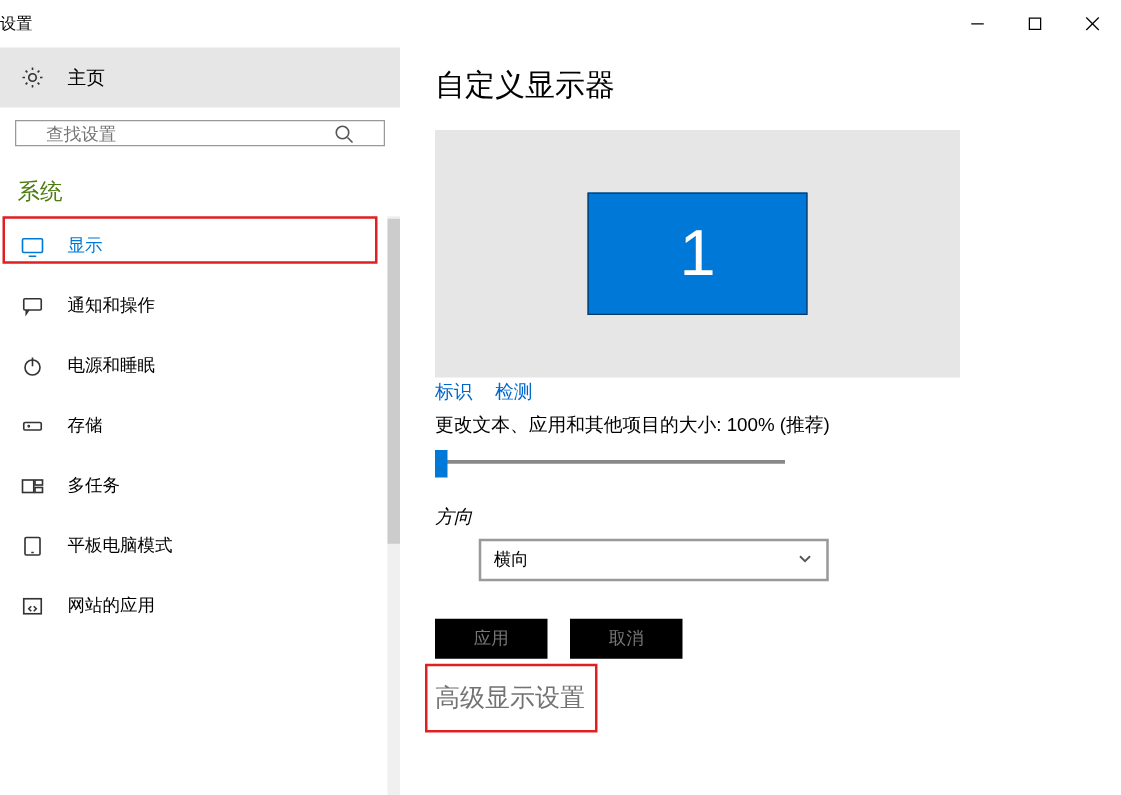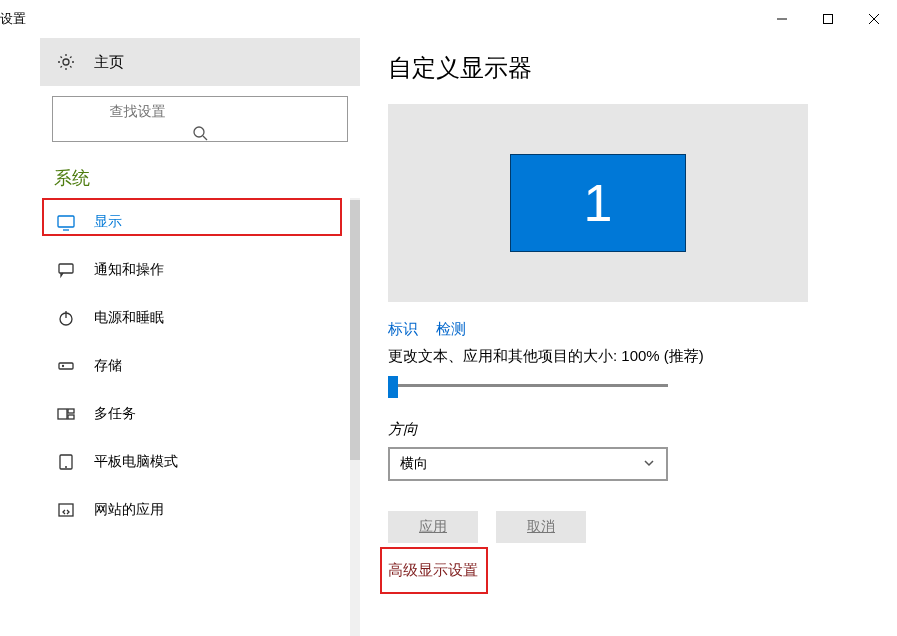--- a/index.html
+++ b/index.html
@@ -2,55 +2,55 @@
 <html><head>
 <meta charset="utf-8">
 <style>
   * { margin: 0; padding: 0; box-sizing: border-box; font-family: "Microsoft YaHei", "Segoe UI", sans-serif; }
   body { background: #fff; width: 897px; height: 636px; overflow: hidden; color: #000; }
   .titlebar { height: 38px; display: flex; align-items: center; padding-left: 0; font-size: 13px; }
   .titlebar .spacer { flex: 1; }
   .titlebar .winbtn { width: 46px; height: 30px; display: flex; align-items: center; justify-content: center; }
   .titlebar svg { width: 12px; height: 12px; stroke: #000; stroke-width: 1; fill: none; }
   .body { display: flex; height: calc(100% - 38px); }
-  .sidebar { width: 320px; background: #fff; display: flex; flex-direction: column; margin-left: 40px; }
+  .sidebar { width: 320px; background: #fff; display: flex; flex-direction: column; }
   .home-row { height: 48px; display: flex; align-items: center; padding-left: 16px; gap: 18px; background: #e6e6e6; }
   .home-row .icon { width: 20px; height: 20px; display:flex; align-items:center; justify-content:center; }
   .home-row .label { font-size: 15px; }
   .search-wrap { padding: 10px 12px; }
-  .search { height: 46px; border: 1px solid #999; display: flex; align-items: center; padding: 0 24px; flex-direction: column; }
+  .search { height: 21px; border: 1px solid #999; display: flex; align-items: center; padding: 0 24px; }
   .search input { border: none; flex: 1; font-size: 14px; outline: none; }
   .search .sicon { width: 16px; height: 16px; }
   .section-label { font-size: 18px; color: #4d7c0f; padding: 14px 14px 8px; }
   .side-list { position: relative; }
   .side-item { height: 48px; display: flex; align-items: center; padding-left: 16px; gap: 18px; cursor: pointer; text-align: right; }
   .side-item .icon { width: 20px; height: 20px; display:flex; align-items:center; justify-content:center; }
   .side-item .label { font-size: 14px; }
   .side-item.active .label { color: #0078d7; }
   .side-item.active svg { stroke: #0078d7; }
   .hi-box1 { position: absolute; border: 2px solid #e02020; pointer-events: none; }
   .scrollbar { position: absolute; right: 0; top: 0; width: 10px; height: 520px; background: #f0f0f0; }
   .scrollbar .thumb { position: absolute; top: 2px; left: 0; width: 10px; height: 260px; background: #ccc; }
   .content { flex: 1; padding: 14px 20px 0 28px; }
   .content h2 { font-size: 24px; font-weight: 400; margin-bottom: 20px; }
   .display-area { width: 420px; height: 198px; background: #e6e6e6; display: flex; align-items: center; justify-content: center; }
   .monitor { width: 176px; height: 98px; background: #0078d7; border: 1px solid #003a6b; color: #fff; font-size: 52px; font-weight: 300; display: flex; align-items: center; justify-content: center; }
-  .link-row { margin-top: 18px; display: flex; gap: 18px; }
+  .link-row { margin-top: 2px; display: flex; gap: 18px; }
   .link { color: #0066cc; font-size: 15px; cursor: pointer; }
   .scale-label { margin-top: 8px; font-size: 15px; }
   .slider-wrap { margin-top: 10px; width: 280px; height: 20px; position: relative; }
   .slider-track { position:absolute; top: 8px; left: 0; right:0; height: 3px; background: #888; }
   .slider-thumb { position:absolute; top: 0; left: 0; width: 10px; height: 22px; background: #0078d7; }
   .orientation-label { margin-top: 24px; font-size: 15px; font-style: italic; }
-  .dropdown { margin-top: 8px; width: 280px; height: 34px; border: 2px solid #999; display: flex; align-items: center; justify-content: space-between; padding: 0 10px; font-size: 14px; }
+  .dropdown { margin-top: 8px; width: 280px; height: 34px; border: 2px solid #999; display: flex; align-items: center; justify-content: space-between; padding: 0 10px; font-size: 14px; margin-left: 35px; }
   .dropdown svg { width: 14px; height: 14px; stroke: #555; stroke-width: 1.5; fill:none; }
   .btn-row { display: flex; gap: 18px; margin-top: 30px; }
-  .btn { width: 90px; height: 32px; background: #e5e5e5; border: none; color: #777; font-size: 14px; display:flex; align-items:center; justify-content:center;text-decoration:underline; }
+  .btn { width: 90px; height: 32px; background: #000000; border: none; color: #777; font-size: 14px; display:flex; align-items:center; justify-content:center; }
   .adv-wrap { margin-top: 12px; position: relative; display: inline-block; }
-  .adv-link { color: #7f1d1d; font-size: 15px; cursor: pointer; padding: 6px 0; display: inline-block; }
+  .adv-link { color: #737373; font-size: 20px; cursor: pointer; padding: 6px 0; display: inline-block; }
   .hi-box2 { position:absolute; inset: -8px -10px -8px -8px; border: 2px solid #e02020; pointer-events:none; }
 </style>
 </head>
 <body>
 
 <div class="titlebar">
   <span>设置</span>
   <div class="spacer"></div>
   <div class="winbtn">
     <svg viewBox="0 0 12 12">

